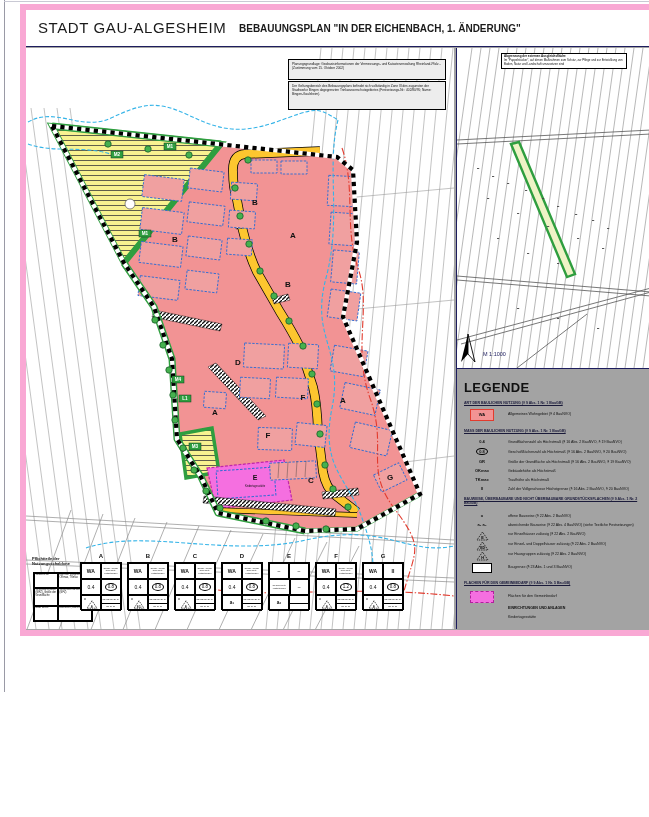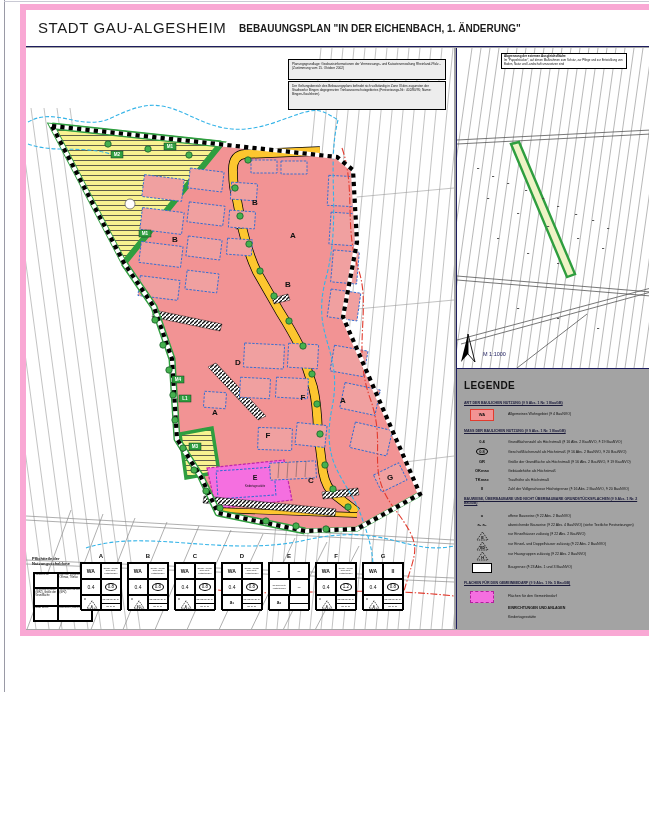--- a/index.html
+++ b/index.html
@@ -13,21 +13,21 @@
   .map-panel{position:absolute;left:0;top:37.5px;width:428px;height:581px;overflow:hidden;}
   .right-col{position:absolute;right:0;top:37.5px;width:195px;height:581px;border-left:1.5px solid #1d1d5e;}
   .inset{position:absolute;left:0;top:0;width:195px;height:320px;border-bottom:1.5px solid #1d1d5e;overflow:hidden;}
   .legend{position:absolute;left:0;top:321px;width:195px;height:260px;font-size:3.8px;}
   .note{position:absolute;background:#ededed;border:0.8px solid #000;padding:2px 3px;font-size:3.2px;line-height:1.3;}
   .note1{left:262px;top:11px;width:150px;height:15px;}
   .note2{left:262px;top:33px;width:150px;height:23px;}
   .inote{position:absolute;left:44px;top:5px;width:120px;background:#fff;border:0.8px solid #000;padding:1.5px 2px;font-size:2.9px;line-height:1.3;}
   .inote b{display:block;font-size:3px;}
   .scale-text{position:absolute;left:26px;top:303px;font-size:5.5px;color:#1d1d5e;}
-  .legend h2{margin:0;position:absolute;left:7px;top:11px;font-size:10px;font-weight:bold;letter-spacing:.4px;}
+  .legend h2{margin:0;position:absolute;left:7px;top:11px;font-size:13px;font-weight:bold;letter-spacing:.4px;}
   .lsec{position:absolute;left:7px;width:182px;font-size:3.6px;font-weight:bold;text-decoration:underline;color:#1a1a3a;}
   .litem{position:absolute;left:7px;width:185px;height:10px;}
   .lsym{position:absolute;left:0;top:0;width:36px;text-align:center;font-weight:bold;font-size:4px;}
   .llab{position:absolute;left:44px;top:1px;width:140px;font-size:3.6px;line-height:1.15;}
   .waswatch{width:22px;height:10px;background:#f29394;border:1px solid #e23b2e;font-size:4px;font-weight:bold;display:flex;align-items:center;justify-content:center;margin:0 auto;}
   .gbswatch{width:22px;height:10px;background:#f56fe0;border:1px dashed #b1219c;margin:0 auto;}
   .bgswatch{width:18px;height:8px;background:#fff;border:1.6px solid #000;margin:0 auto;}
   .circ{border:.8px solid #000;border-radius:50%;padding:0 2px;}
   
   .tbl-head{position:absolute;left:6px;top:508px;font-size:4px;line-height:1.25;font-weight:bold;width:60px;}

